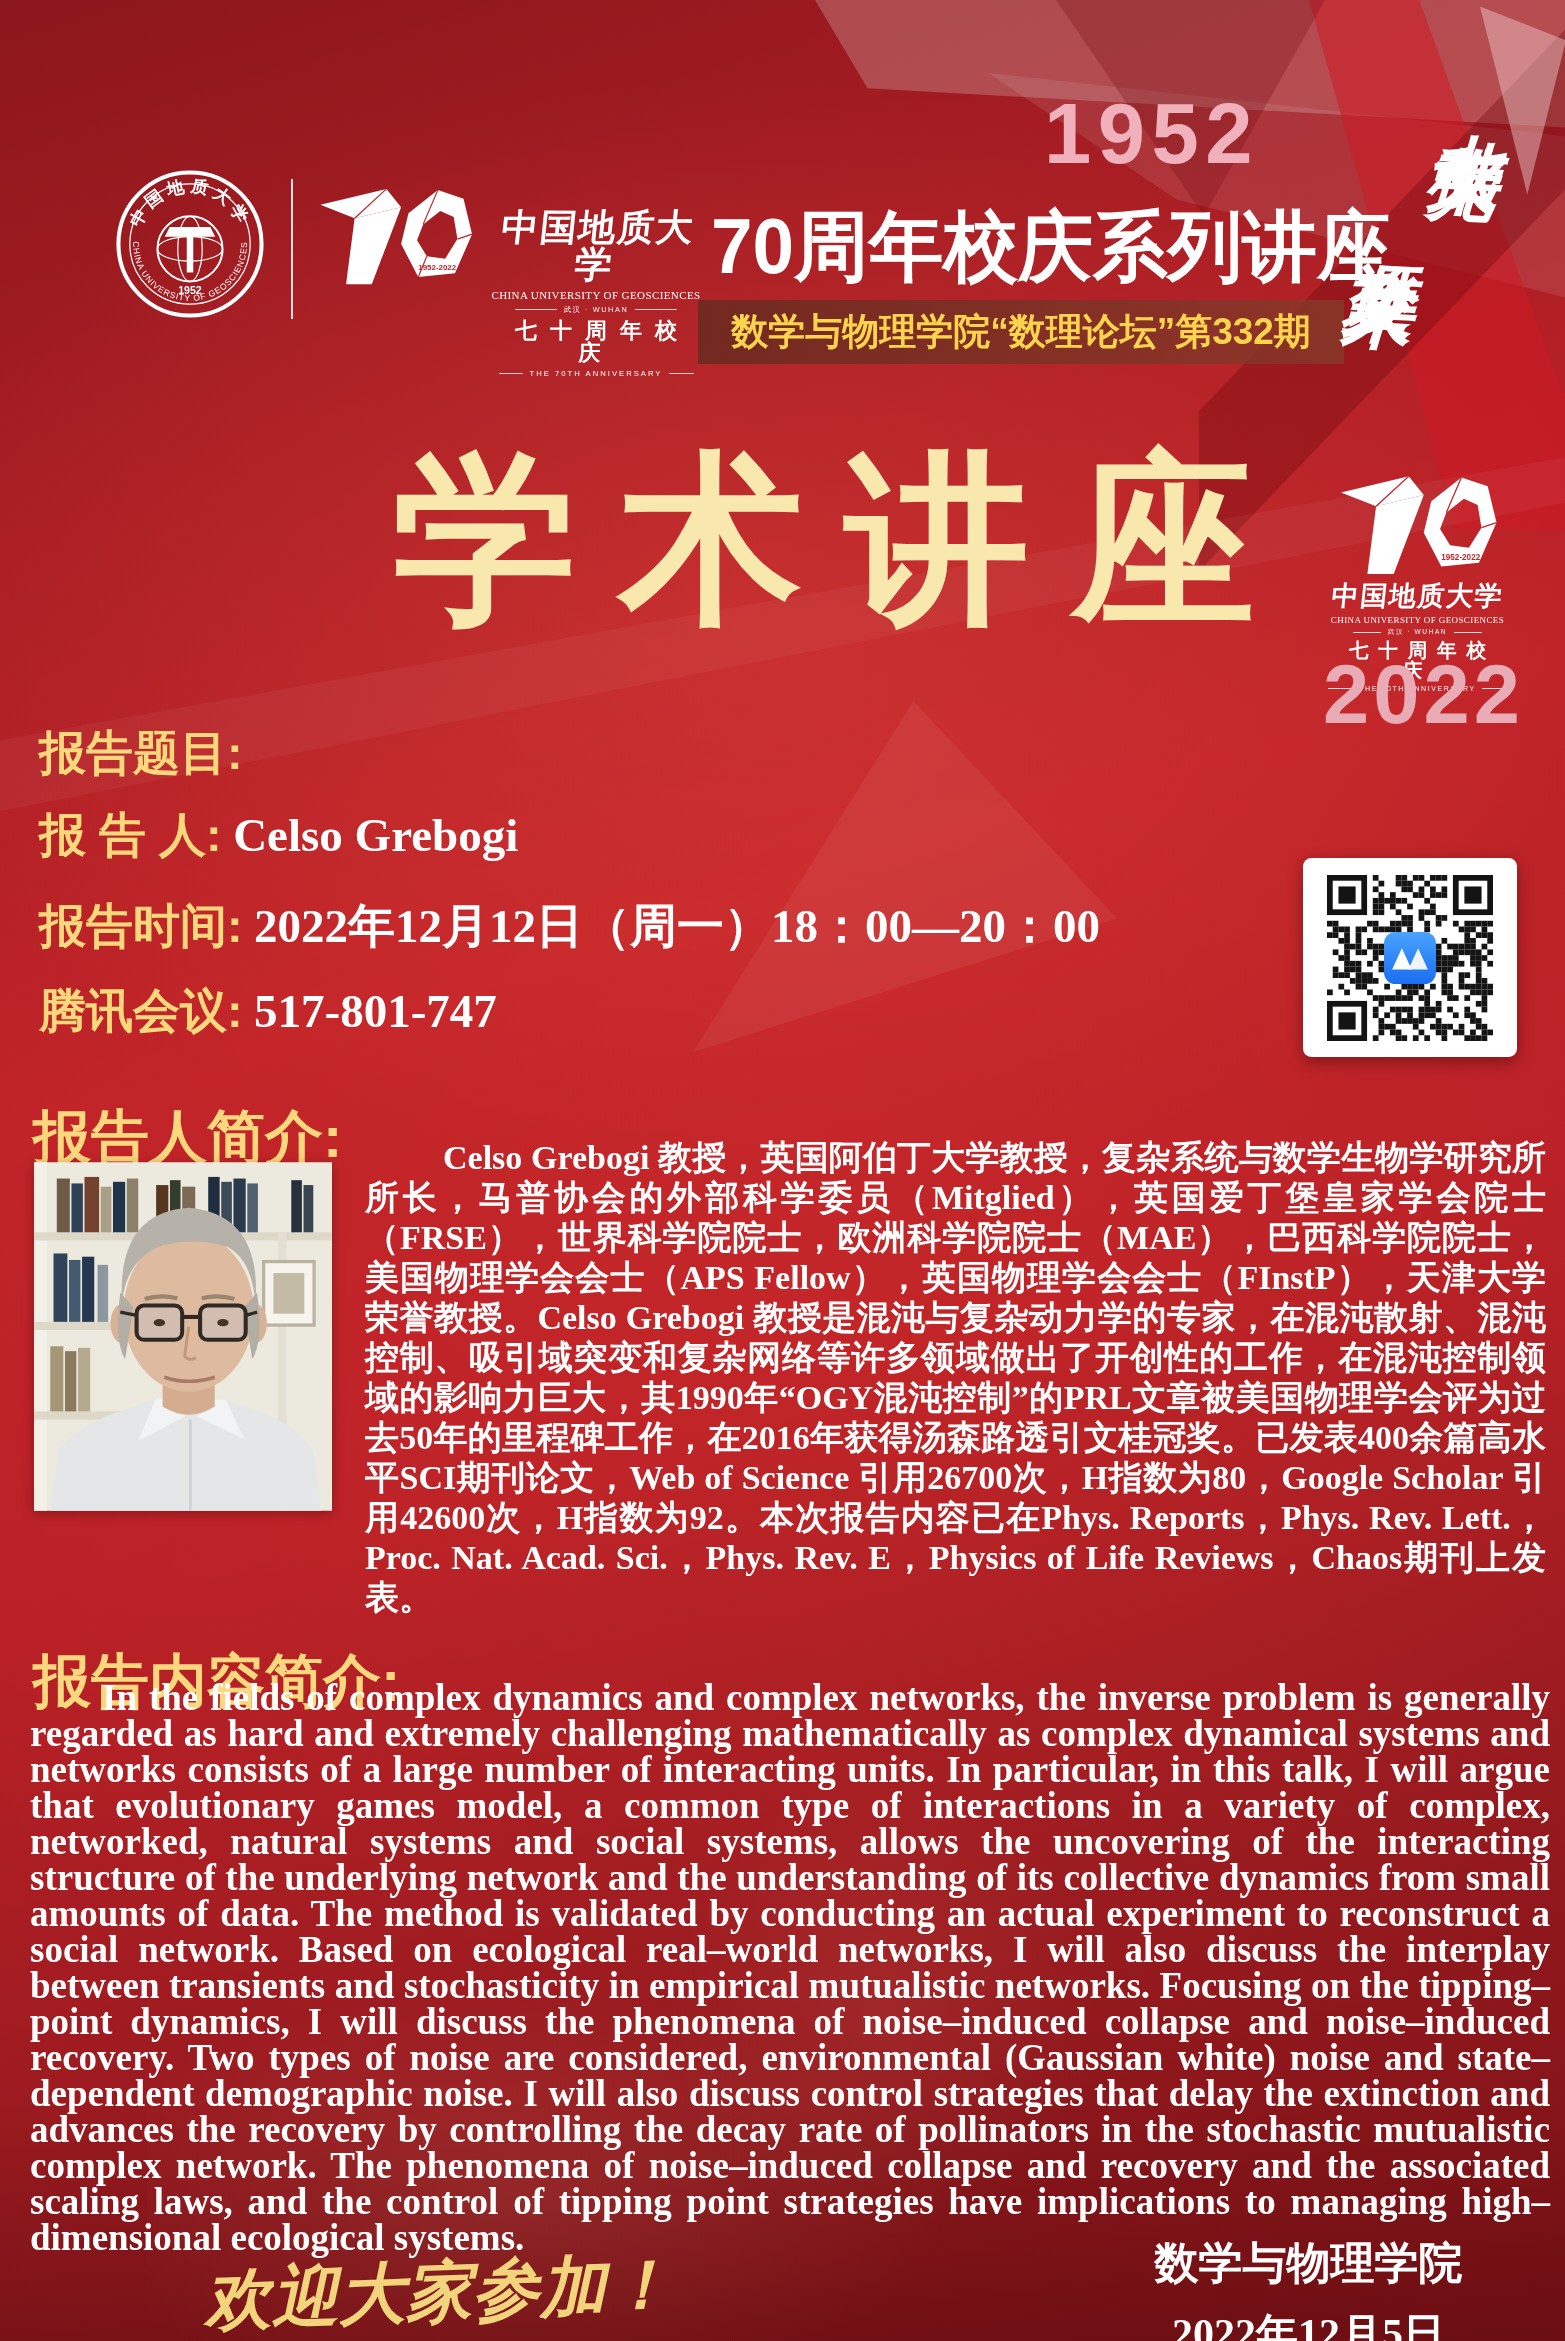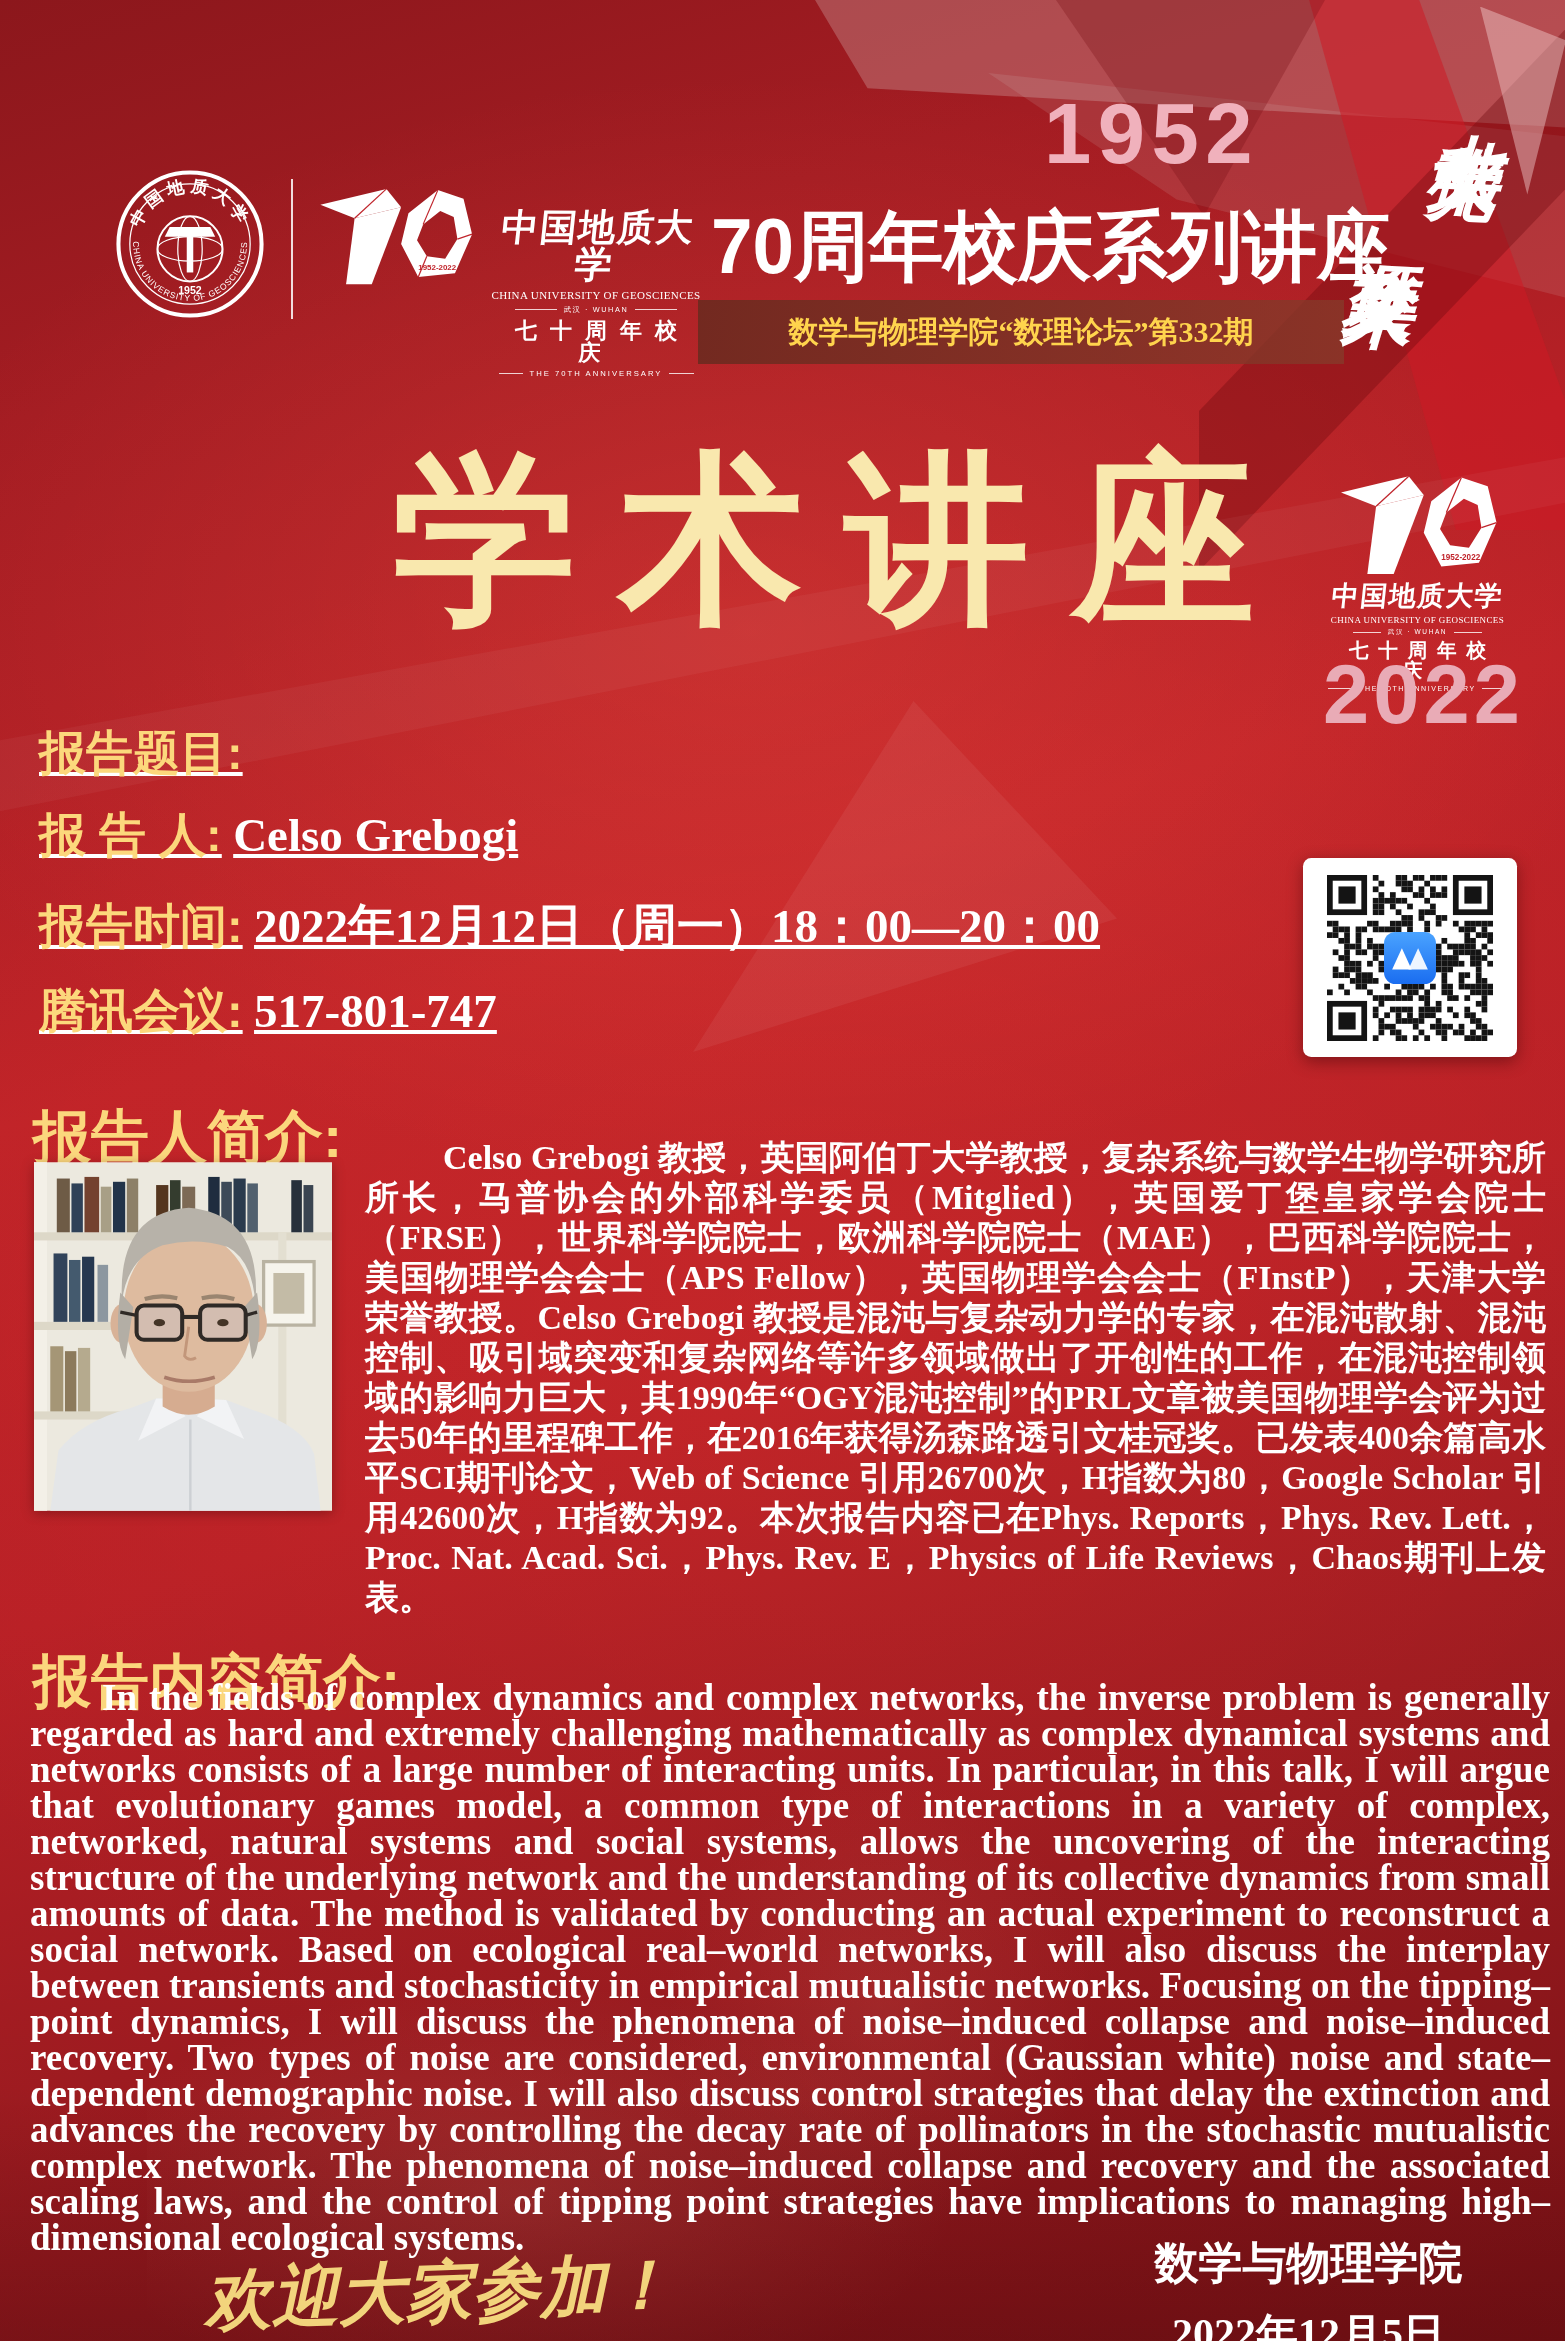--- a/index.html
+++ b/index.html
@@ -33,36 +33,36 @@
   .uni-cn{font-family:"Liberation Serif",serif;font-weight:900;font-size:37px;transform:skewX(-6deg);letter-spacing:1.6px;}
   .uni-en{font-family:"Liberation Serif",serif;font-size:11px;letter-spacing:0.4px;margin-top:7.3px;white-space:nowrap;}
   .uni-city{font-size:7.3px;letter-spacing:1.6px;margin-top:4.9px;display:flex;align-items:center;justify-content:center;gap:6.5px;}
   .uni-city::before,.uni-city::after{content:"";height:0.8px;width:42px;background:rgba(255,255,255,.8);}
   .uni-anniv{font-weight:900;font-size:22px;letter-spacing:13px;margin-top:6.5px;text-indent:13px;font-family:Liberation Serif, serif;}
   .uni-anniv-en{font-size:7.7px;letter-spacing:2px;margin-top:5.7px;display:flex;align-items:center;justify-content:center;gap:6.5px;}
   .uni-anniv-en::before,.uni-anniv-en::after{content:"";height:0.8px;width:24.5px;background:rgba(255,255,255,.8);}
   .year1952{left:1044px;top:85px;font-size:85px;font-weight:900;color:#f0b1bc;letter-spacing:6.5px;}
   .series{left:711px;top:196px;width:652px;font-size:77px;font-weight:900;color:#fff;transform:scaleX(.97);transform-origin:left;white-space:nowrap;}
   .band{left:698px;top:300px;width:646px;height:64px;background:linear-gradient(90deg,rgba(106,42,31,.88),rgba(134,58,42,.78));display:flex;align-items:center;justify-content:center;}
-  .band-text{font-family:Liberation Serif, serif;font-weight:700;font-size:30px;color:#ffd44d;white-space:nowrap;}
+  .band-text{font-family:Liberation Sans, sans-serif;font-weight:700;font-size:37px;color:#ffd44d;white-space:nowrap;}
   .main-title{left:351px;top:447px;width:946px;text-align:center;font-size:184px;font-weight:900;color:#f9e8ae;letter-spacing:42px;text-indent:42px;line-height:1;white-space:nowrap;}
   
   .callig{writing-mode:vertical-rl;font-family:"Liberation Serif",serif;font-style:italic;font-weight:900;color:#fff;font-size:70px;letter-spacing:6.5px;line-height:1;}
   .callig1{left:1432px;top:77px;transform:rotate(3deg);}
   .callig2{left:1347px;top:205px;transform:rotate(3deg);}
   .right-logo{left:1328px;top:471px;width:179px;text-align:center;line-height:1;}
   .right-logo .uni-cn{font-size:27px;margin-top:3.3px;}
   .right-logo .uni-en{font-size:9px;margin-top:5.7px;}
   .right-logo .uni-city{font-size:6.5px;margin-top:4.1px;}
   .right-logo .uni-city::before,.right-logo .uni-city::after{width:28px;}
   .right-logo .uni-anniv{font-size:19.6px;letter-spacing:9.8px;text-indent:9.8px;margin-top:5.7px;}
   .right-logo .uni-anniv-en{font-size:7px;letter-spacing:1.6px;margin-top:4.9px;}
   .year2022{left:1323px;top:647px;font-size:83px;font-weight:900;color:#e9abb6;letter-spacing:4.1px;}
   
-  .row{left:39px;display:flex;align-items:baseline;white-space:nowrap;text-decoration:underline;}
+  .row{left:39px;display:flex;align-items:baseline;white-space:nowrap;}
   .row-label{font-size:47px;font-weight:900;color:#fcd87c;}
   .row-value{font-family:"Liberation Serif",serif;font-weight:700;font-size:47px;color:#fff;margin-left:11.4px;}
   .r1{top:722px;} .r2{top:804px;text-align:right;} .r3{top:895px;} .r4{top:980px;}
   
   .qr-card{left:1303px;top:858px;width:214px;height:199px;background:#fff;border-radius:8.2px;box-shadow:0 4.9px 16.3px rgba(40,0,5,.4);display:flex;align-items:center;justify-content:center;}
   .qr-wrap{position:relative;width:166px;height:166px;}
   .qr-wrap svg{width:166px;height:166px;display:block;}
   .qr-icon{position:absolute;left:57px;top:57px;width:52px;height:52px;border-radius:11.4px;background:linear-gradient(180deg,#4aa3ff,#1a6df0);display:flex;align-items:center;justify-content:center;}
   
   .sec-label{left:33px;font-size:58px;font-weight:900;color:#fbd77d;white-space:nowrap;margin-top:24px;}

